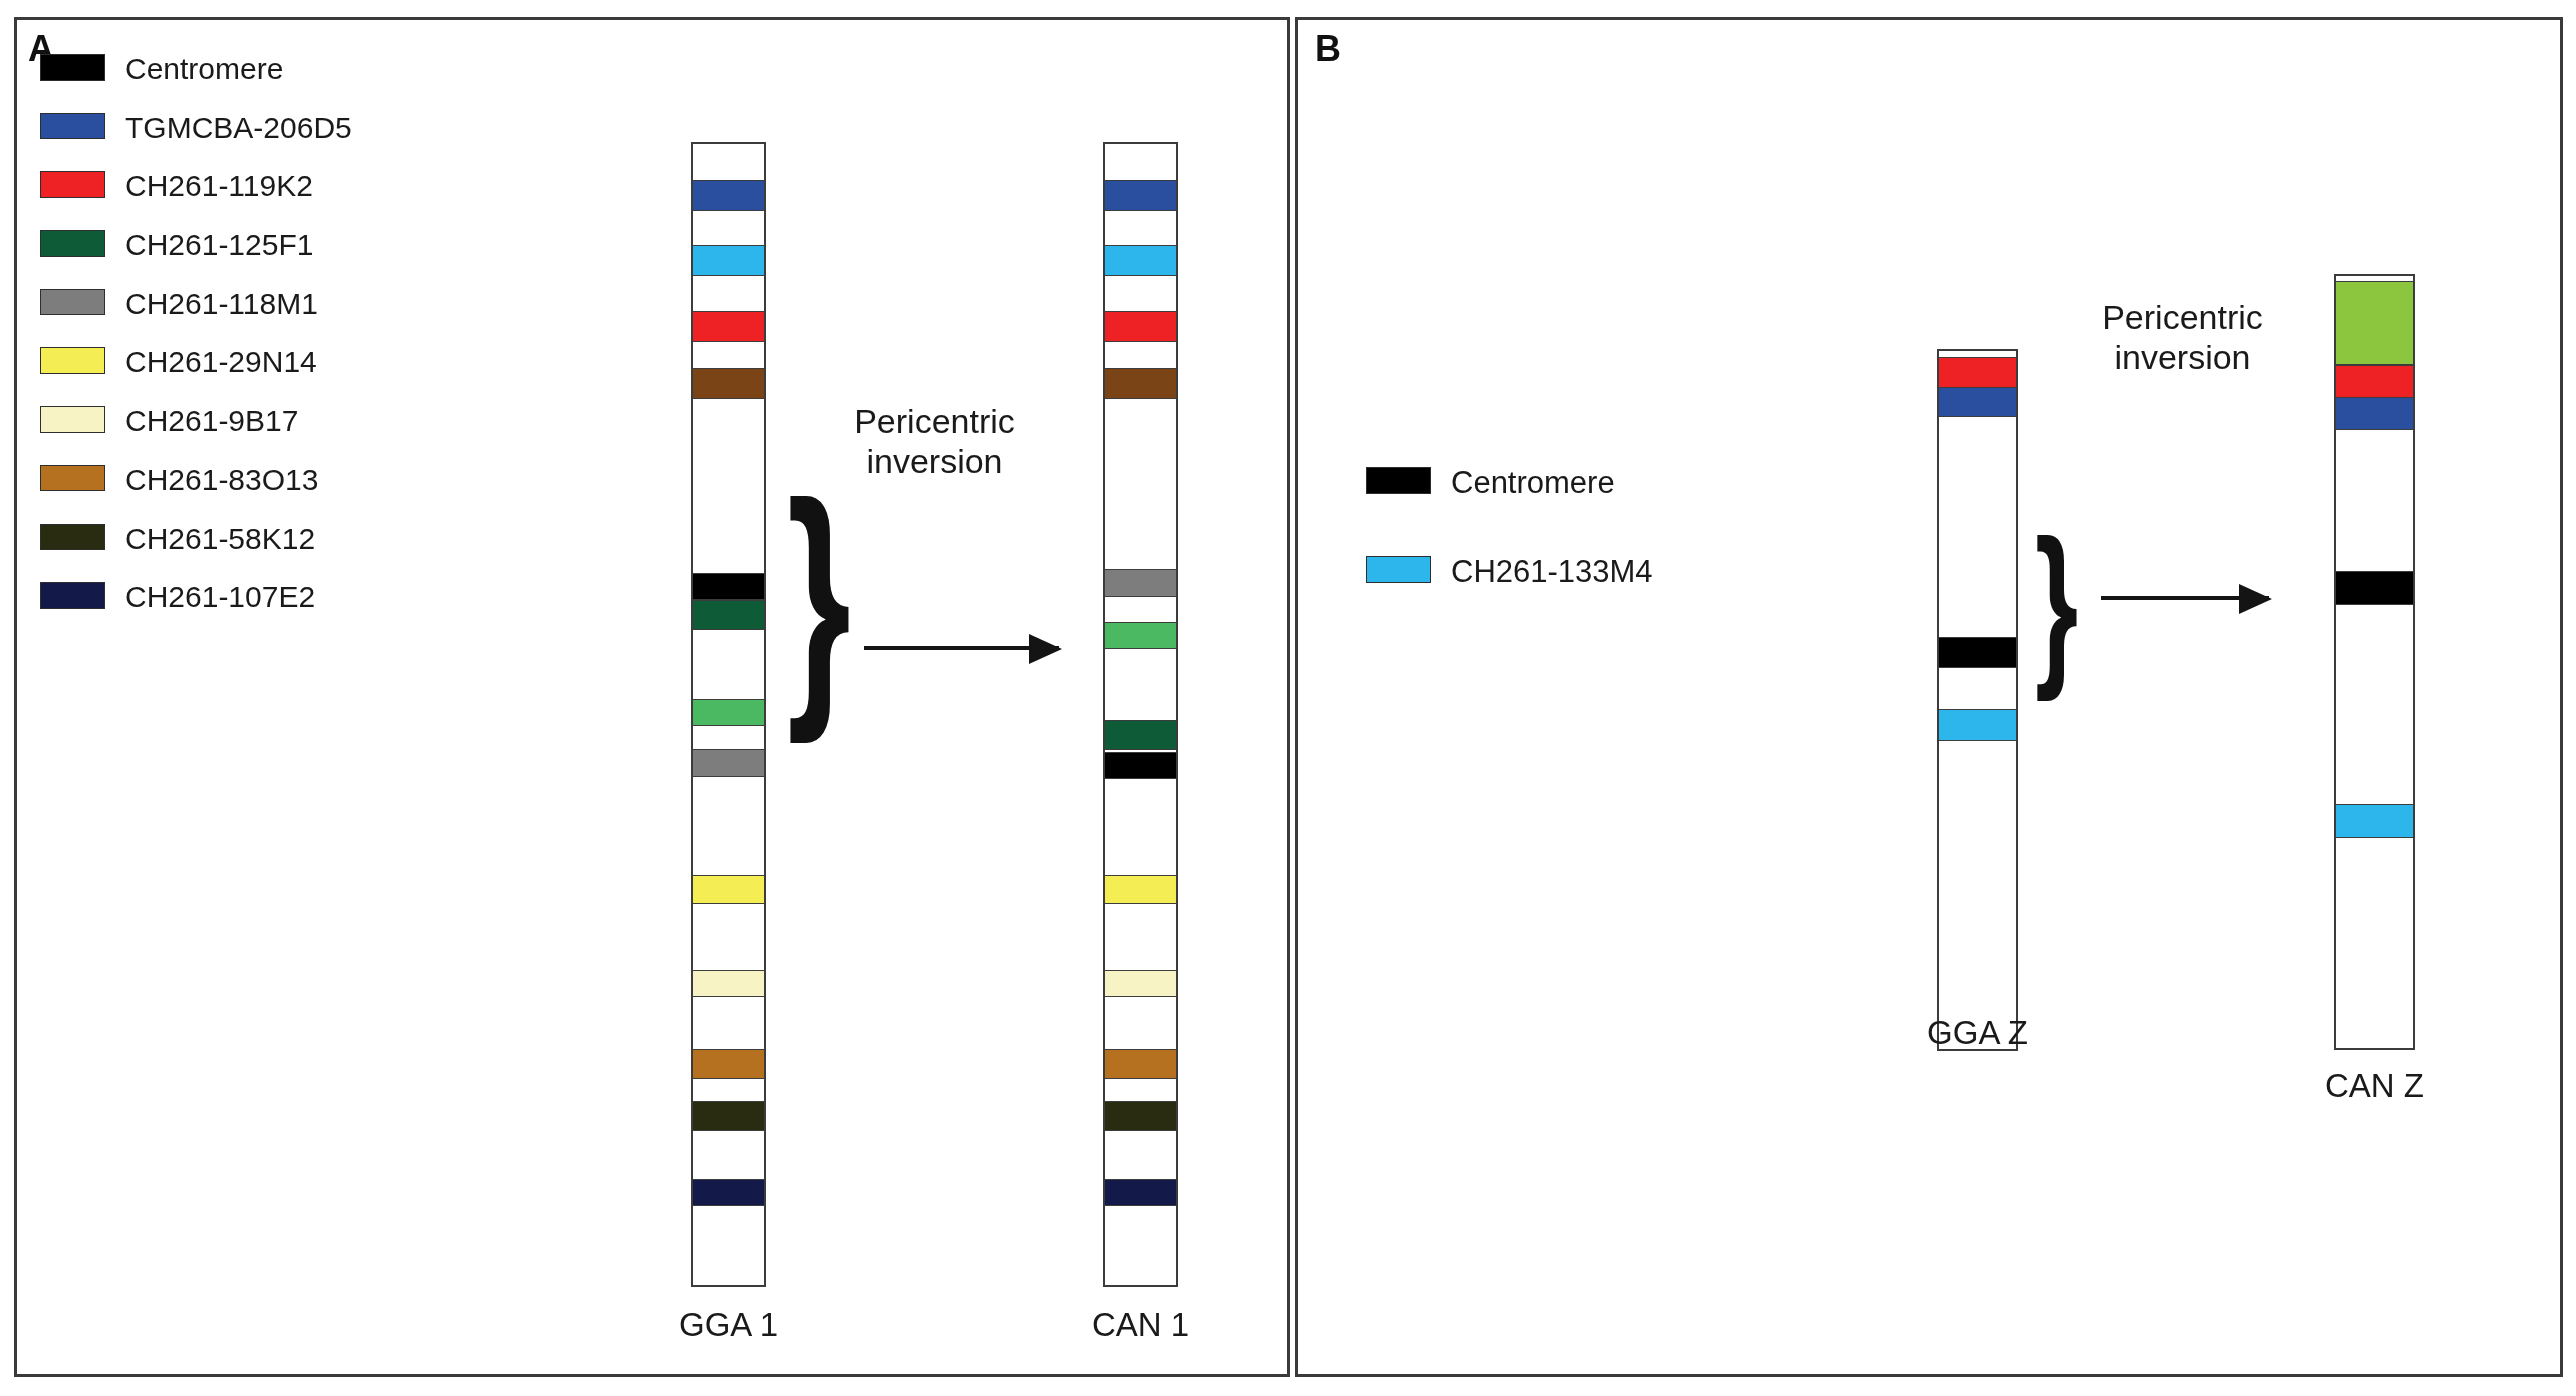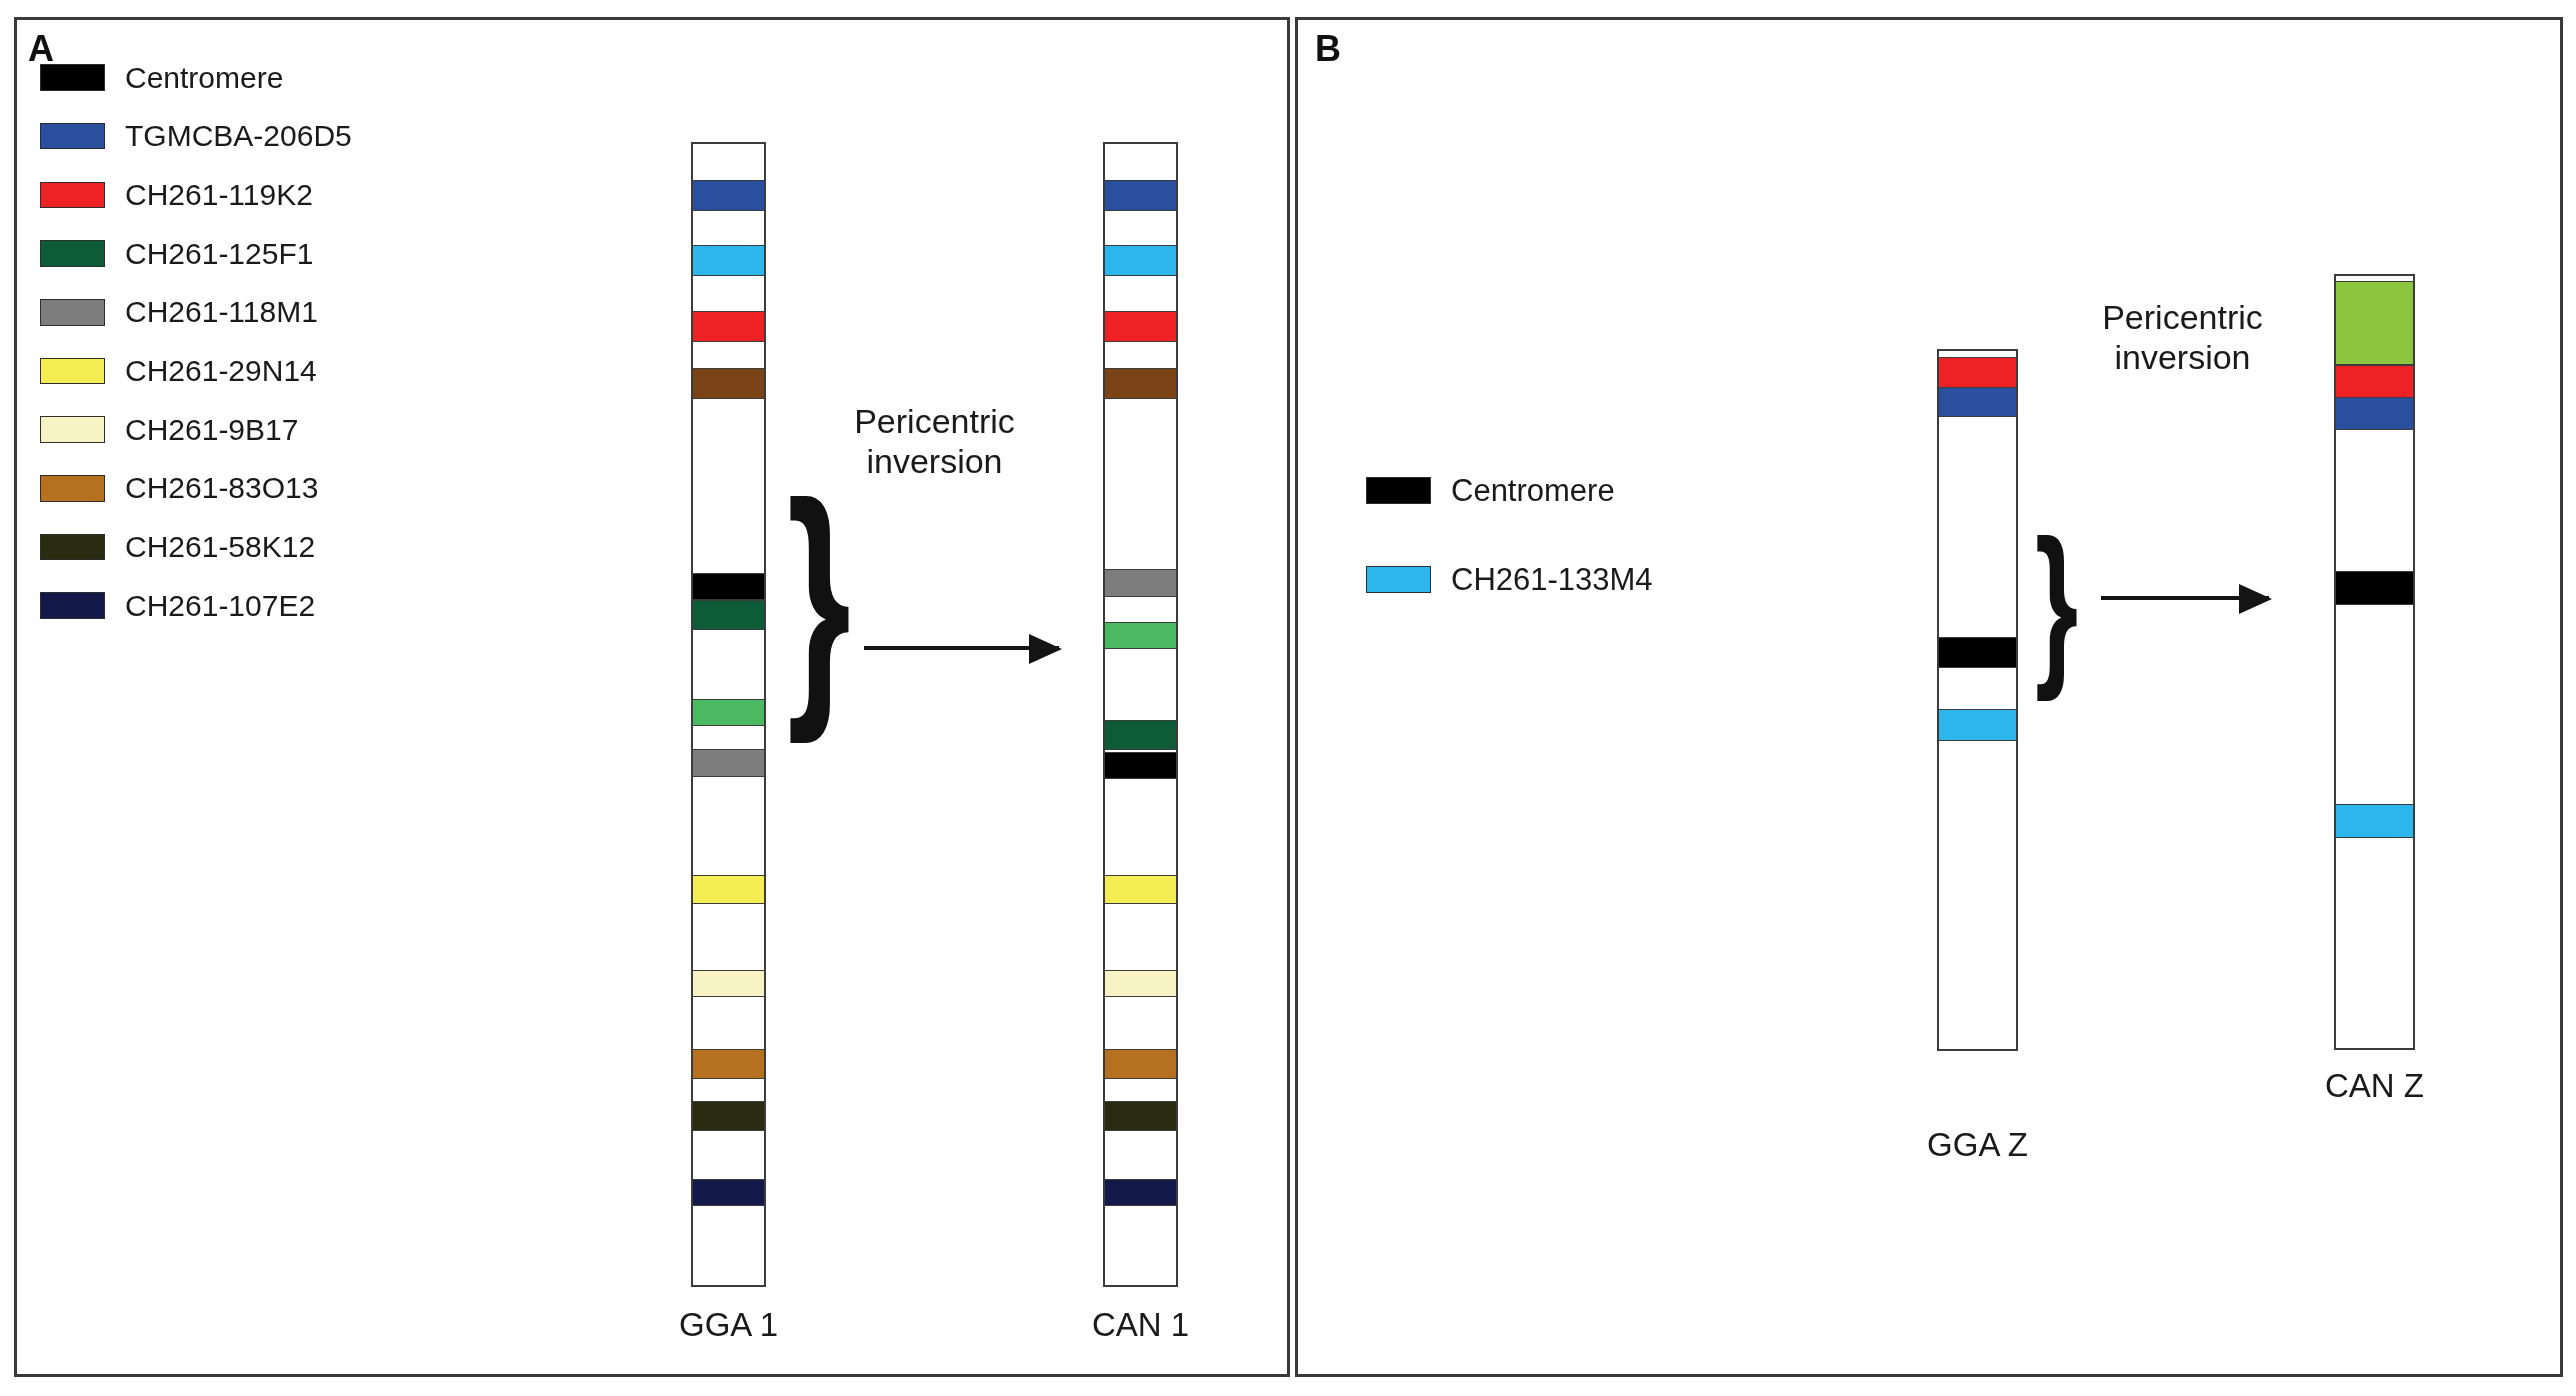--- a/index.html
+++ b/index.html
@@ -40,21 +40,21 @@
   #panel-a-letter { left: 28px;   top: 28px; }
   #panel-b-letter { left: 1315px; top: 28px; }
 
   
   .legend { position: absolute; }
   #legend-a { left: 28px;  top: 54px;  width: 482px; }
   #legend-b { left: 1354px; top: 467px; width: 498px; }
 
   .legend-row {
     display: flex;
-    align-items: center;
+    align-items: flex-start;
     height: 47px;
     padding-left: 12px;
   }
   #legend-a .legend-row { margin-bottom: 11.7px; }
   #legend-b .legend-row { margin-bottom: 42px; }
 
   .legend-swatch {
     width: 65px;
     height: 26.5px;
     box-sizing: border-box;
@@ -93,21 +93,21 @@
   }
 
   
   #chrom-gga1 { left: 691px;  top: 142px; width: 75px;  height: 1145px; }
   #chrom-can1 { left: 1103px; top: 142px; width: 75px;  height: 1145px; }
   #chrom-ggaz { left: 1937px; top: 349px; width: 81px; height: 702px; }
   #chrom-canz { left: 2334px; top: 274px; width: 81px; height: 776px; }
 
   #name-gga1 { left: 646px;  top: 1306px; width: 165px; }
   #name-can1 { left: 1058px; top: 1306px; width: 165px; }
-  #name-ggaz { left: 1892px; top: 1126px; width: 171px; }
+  #name-ggaz { left: 1892px; top: 1014px; width: 171px; }
   #name-canz { left: 2289px; top: 1067px; width: 171px; }
 
   
   .inv-text {
     position: absolute;
     font-size: 34px;
     color: #1a1a1a;
     line-height: 1.18;
     text-align: center;
     white-space: pre-line;

